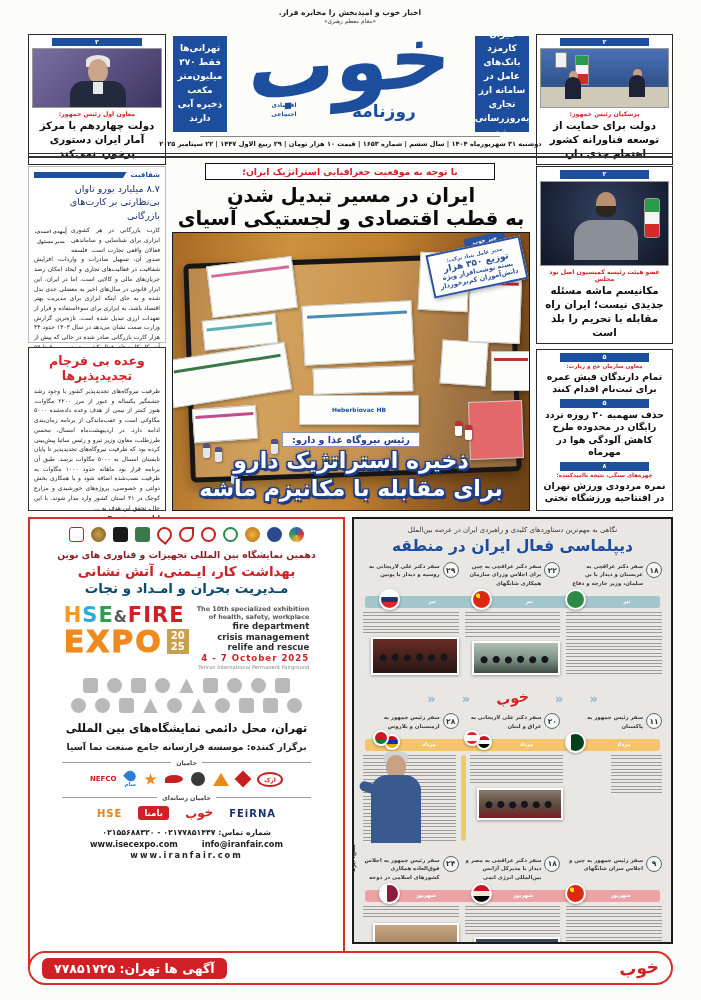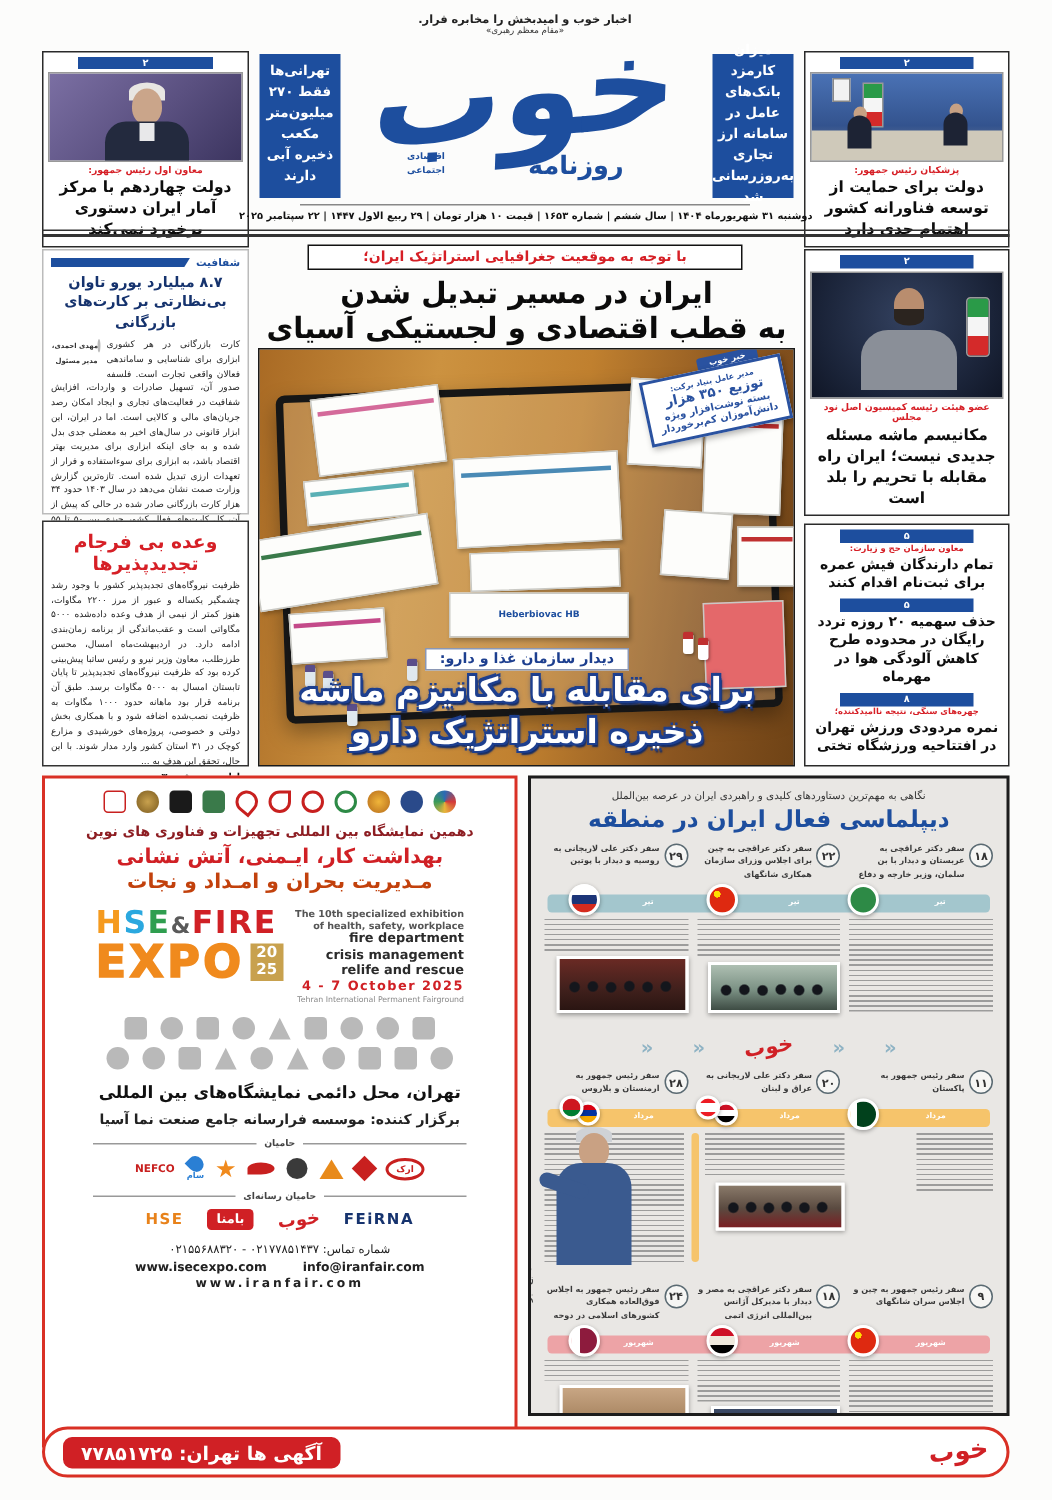--- a/index.html
+++ b/index.html
@@ -73,40 +73,40 @@
   .photo-cap{position:absolute;left:0;right:0;bottom:8px;text-align:center;}
   .photo-kicker{display:inline-block;background:#fff;color:#1d3f8f;font-weight:bold;font-size:9.5px;padding:1px 9px;border:1px solid #8a97b5;}
   .photo-title{font-size:22px;font-weight:bold;color:#fff;line-height:1.25;letter-spacing:-.3px;
     text-shadow:-1.5px -1.5px 0 #1d3f8f,1.5px -1.5px 0 #1d3f8f,-1.5px 1.5px 0 #1d3f8f,1.5px 1.5px 0 #1d3f8f,0 0 4px #1d3f8f,2px 3px 1px #152a60;}
 
   
   .secbox{position:absolute;background:#fff;padding:4px 5px;}
   .sec-head{display:flex;align-items:center;gap:4px;}
   .sec-bar{flex:1;height:6px;background:#1d4e9e;clip-path:polygon(0 0,100% 0,96% 100%,0 100%);}
   .sec-label{font-size:7px;font-weight:bold;color:#1d4e9e;}
-  .ed-title{font-size:9.6px;font-weight:bold;color:#16336e;text-align:center;line-height:1.4;margin:3px 0;}
+  .ed-title{font-size:9.6px;font-weight:normal;color:#16336e;text-align:right;line-height:1.4;margin:3px 0;}
   .body-txt{font-size:6px;color:#222;text-align:justify;line-height:1.62;}
   .avatar{float:left;width:34px;margin:1px 3px 1px 0;text-align:center;}
   .avatar .av-img{width:30px;height:30px;border-radius:50%;margin:0 auto;border:1px solid #bbb;
      background:radial-gradient(circle at 50% 38%,#c9a183 0 32%,#f0f0f2 33% 60%,#8fa3b8 61%);}
   .avatar .av-cap{font-size:4.6px;font-weight:bold;color:#333;line-height:1.3;}
   .more-line{font-size:6.4px;font-weight:bold;color:#111;margin-top:2px;}
   .renew-title{font-size:12.5px;font-weight:bold;color:#d61f26;text-align:center;margin:1px 0 3px;}
 
   
   .brief{display:flex;flex-direction:column;gap:1px;}
   .brief .card-title{font-size:9.3px;}
 
   
   .expo{position:absolute;border:2.5px solid #d93025;background:#fff;padding:8px 10px;display:flex;flex-direction:column;align-items:center;}
   .logorow{display:flex;gap:7px;align-items:center;justify-content:center;}
   .orglogo{width:15px;height:15px;border-radius:50%;}
   .expo-t1{font-size:9.3px;font-weight:bold;color:#8d1d22;margin-top:7px;}
   .expo-t2{font-size:13.5px;font-weight:bold;color:#d02025;margin-top:3px;}
-  .expo-t3{font-size:13.5px;font-weight:bold;color:#c2410c;margin-top:1px;}
+  .expo-t3{font-size:13.5px;font-weight:bold;color:#0c4a6e;margin-top:1px;}
   .hseblock{display:flex;direction:ltr;gap:8px;margin-top:9px;align-items:flex-start;}
   .hse-l1{font-size:21px;font-weight:bold;letter-spacing:1px;line-height:1;}
   .hse-h{color:#f59a1e;}.hse-s{color:#2aa8df;}.hse-e{color:#2f9e4f;}.hse-amp{color:#5a5a5a;font-size:15px;}.hse-fire{color:#d02025;}
   .hse-l2{display:flex;gap:4px;align-items:center;margin-top:2px;}
   .hse-expo{font-size:30px;font-weight:bold;color:#f08a1d;line-height:.9;letter-spacing:2px;-webkit-text-stroke:1px #f08a1d;}
   .hse-year{background:#c8a14e;color:#fff;font-weight:bold;font-size:10px;line-height:1.05;padding:2px 4px;text-align:center;}
   .engcol{direction:ltr;text-align:right;line-height:1.25;}
   .eng-sm{font-size:6.4px;font-weight:bold;color:#555;}
   .eng-lg{font-size:8.6px;font-weight:bold;color:#2b2b2b;}
   .eng-date{font-size:8.6px;font-weight:bold;color:#d02025;letter-spacing:1px;}
@@ -129,21 +129,21 @@
   .sp-cir{width:14px;height:14px;border-radius:50%;background:#3a3a3a;}
   .sp-sw{width:18px;height:8px;border-radius:50% 50% 50% 0;background:#c8201f;}
   .sp-star{width:13px;height:13px;background:#f08a1d;clip-path:polygon(50% 0,61% 35%,98% 35%,68% 57%,79% 91%,50% 70%,21% 91%,32% 57%,2% 35%,39% 35%);}
   .sp-drop{width:11px;height:14px;background:#2a7fd4;border-radius:50% 50% 50% 0;transform:rotate(45deg);}
   .sp-txt{font-size:7px;color:#c8201f;}
   .mediarow{display:flex;gap:16px;align-items:center;justify-content:center;margin-top:5px;}
   .m-feirna{color:#16336e;font-size:10px;font-weight:bold;letter-spacing:1px;direction:ltr;}
   .m-khoob{color:#d02025;font-size:12px;font-weight:bold;transform:rotate(-6deg);}
   .m-bamana{background:#d02025;color:#fff;font-size:8.6px;font-weight:bold;padding:2px 6px;border-radius:3px;}
   .m-hse{color:#e8821a;font-size:10px;font-weight:bold;letter-spacing:1px;direction:ltr;}
-  .expo-contact{font-size:7.8px;font-weight:normal;color:#222;margin-top:8px;}
+  .expo-contact{font-size:7.8px;font-weight:bold;color:#222;margin-top:8px;}
   .expo-web{direction:ltr;font-size:8.2px;font-weight:bold;color:#222;margin-top:2px;display:flex;gap:24px;}
   .expo-web2{direction:ltr;font-size:8.2px;font-weight:bold;color:#222;letter-spacing:2px;margin-top:1px;}
 
   
   .info{position:absolute;border:2px solid #1c1c1c;background:#e9e7e4;padding:7px 9px;overflow:hidden;}
   .info-sub{font-size:6.9px;color:#333;text-align:center;}
   .info-title{font-size:15.5px;font-weight:bold;color:#1d4e9e;text-align:center;margin-top:3px;}
   .erow{display:flex;gap:6px;margin-top:7px;}
   .entry{flex:1;display:flex;gap:3px;align-items:flex-start;justify-content:flex-start;}
   .daycir{width:16px;height:16px;min-width:16px;border:1.5px solid #5a6a72;border-radius:50%;background:#f6f6f4;
@@ -303,23 +303,23 @@
 
     <div class="stamp-tab" style="right:24px;top:2px;">خبر خوب</div>
     <div class="stamp" style="right:4px;top:12px;width:96px;">
       <div class="s1">مدیر عامل بنیاد برکت:</div>
       <div class="s2">توزیع ۳۵۰ هزار</div>
       <div class="s3">بسته نوشت‌افزار ویژه</div>
       <div class="s3">دانش‌آموزان کم‌برخوردار</div>
     </div>
 
     <div class="photo-cap">
-      <div><span class="photo-kicker">دیدار سازمان غذا و دارو:</span></div>
+      <div><span class="photo-kicker">رئیس نیروگاه غذا و دارو:</span></div>
+      <div class="photo-title">ذخیره استراتژیک دارو</div>
       <div class="photo-title">برای مقابله با مکانیزم ماشه</div>
-      <div class="photo-title">ذخیره استراتژیک دارو</div>
     </div>
   </div>
 
   <div class="secbox" style="left:28px;top:166px;width:138px;height:177px;border:1px solid #bbb;">
     <div class="sec-head">
       <span class="sec-label">شفافیت</span>
       <div class="sec-bar"></div>
     </div>
     <div class="ed-title">۸.۷ میلیارد یورو تاوان بی‌نظارتی بر کارت‌های بازرگانی</div>
     <div class="body-txt">

